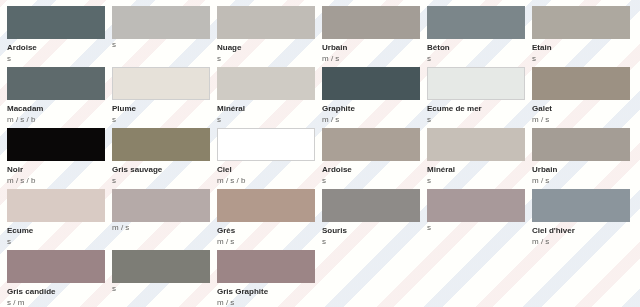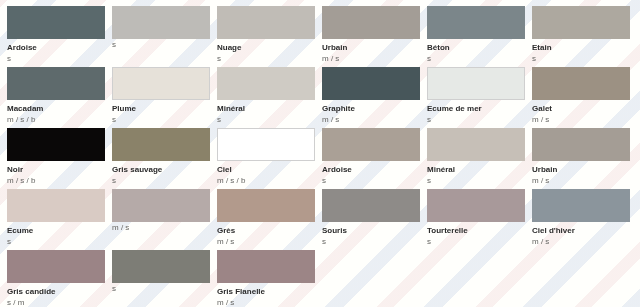--- a/index.html
+++ b/index.html
@@ -184,35 +184,34 @@
       <div class="cname">Grès</div>
       <div class="cfinish">m / s</div>
     </div>
     <div class="cell">
       <div class="swatch" style="background: rgb(142, 139, 136);"></div>
       <div class="cname">Souris</div>
       <div class="cfinish">s</div>
     </div>
     <div class="cell">
       <div class="swatch" style="background: rgb(168, 153, 154);"></div>
-      <div class="cname">Tourterelle</div>
       <div class="cfinish">s</div>
     </div>
     <div class="cell">
       <div class="swatch" style="background: rgb(139, 149, 156);"></div>
       <div class="cname">Ciel d'hiver</div>
       <div class="cfinish">m / s</div>
     </div>
     <div class="cell">
       <div class="swatch" style="background: rgb(155, 132, 134);"></div>
       <div class="cname">Gris candide</div>
       <div class="cfinish">s / m</div>
     </div>
     <div class="cell">
       <div class="swatch" style="background: rgb(125, 125, 118);"></div>
       <div class="cfinish">s</div>
     </div>
     <div class="cell">
       <div class="swatch" style="background: rgb(156, 133, 134);"></div>
-      <div class="cname">Gris Flanelle</div>
+      <div class="cname">Gris Graphite</div>
       <div class="cfinish">m / s</div>
     </div>
   </div>
 
 </body></html>

